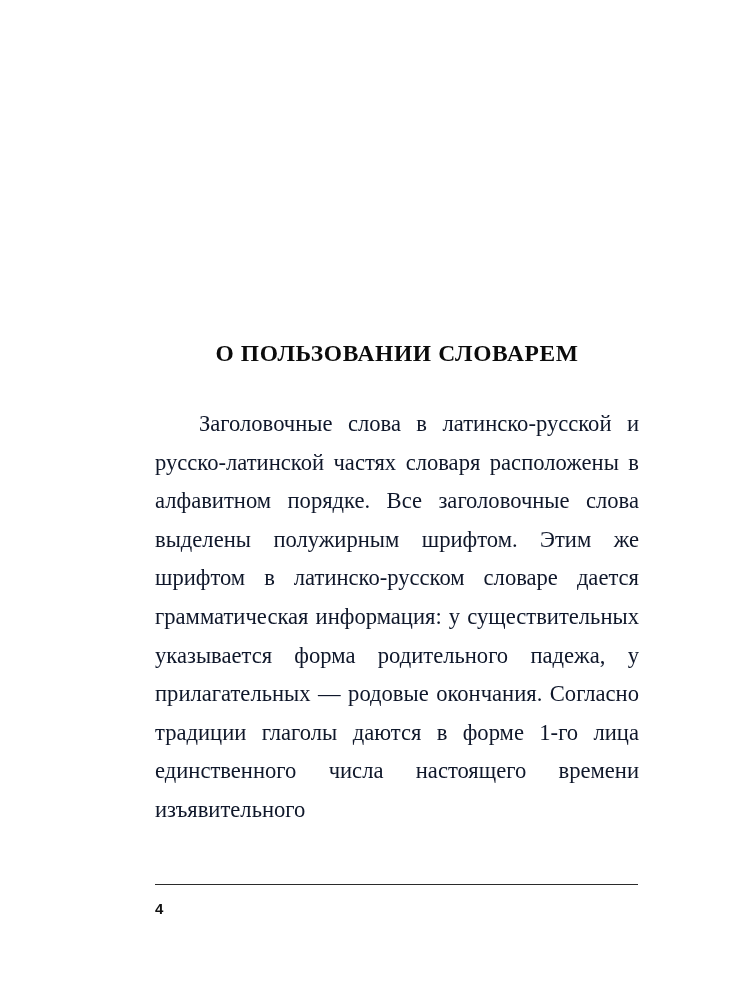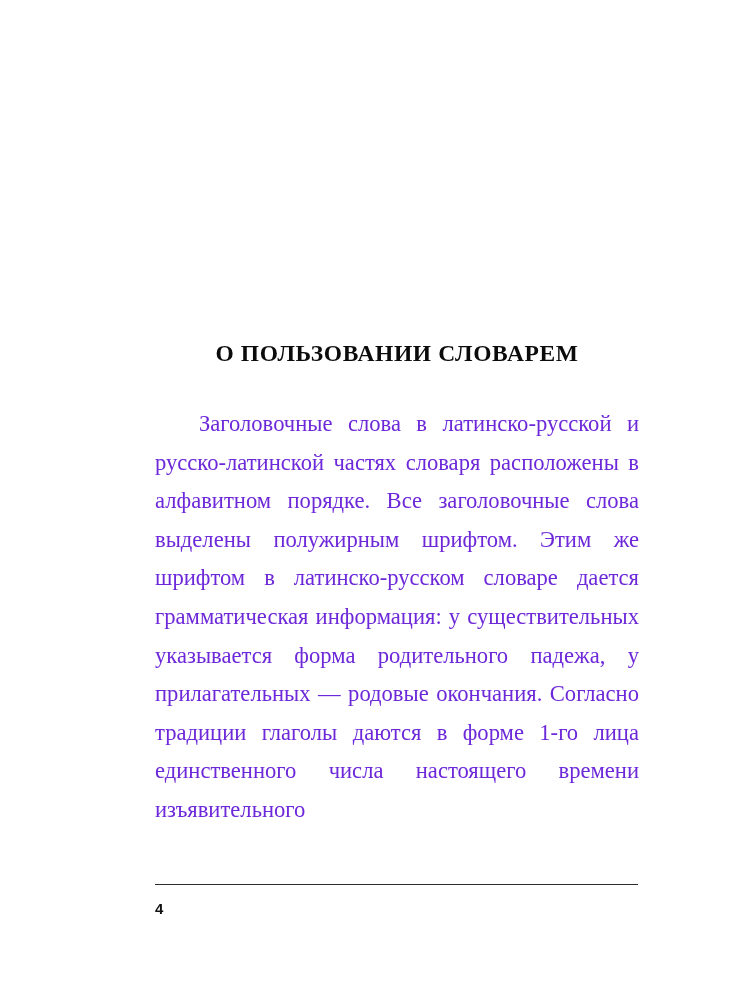--- a/index.html
+++ b/index.html
@@ -36,21 +36,21 @@
     margin: 0 0 38px 0;
     color: #0b0b0b;
   }
   .body-text {
     font-size: 22.6px;
     line-height: 38.6px;
     text-align: justify;
     text-justify: inter-word;
     text-indent: 44px;
     margin: 0;
-    color: #6d28d9;
+    color: #0f172a;
     hyphens: manual;
   }
   .footer-rule {
     position: absolute;
     left: 155px;
     top: 884px;
     width: 483px;
     height: 1px;
     background: #2b2b2b;
   }

